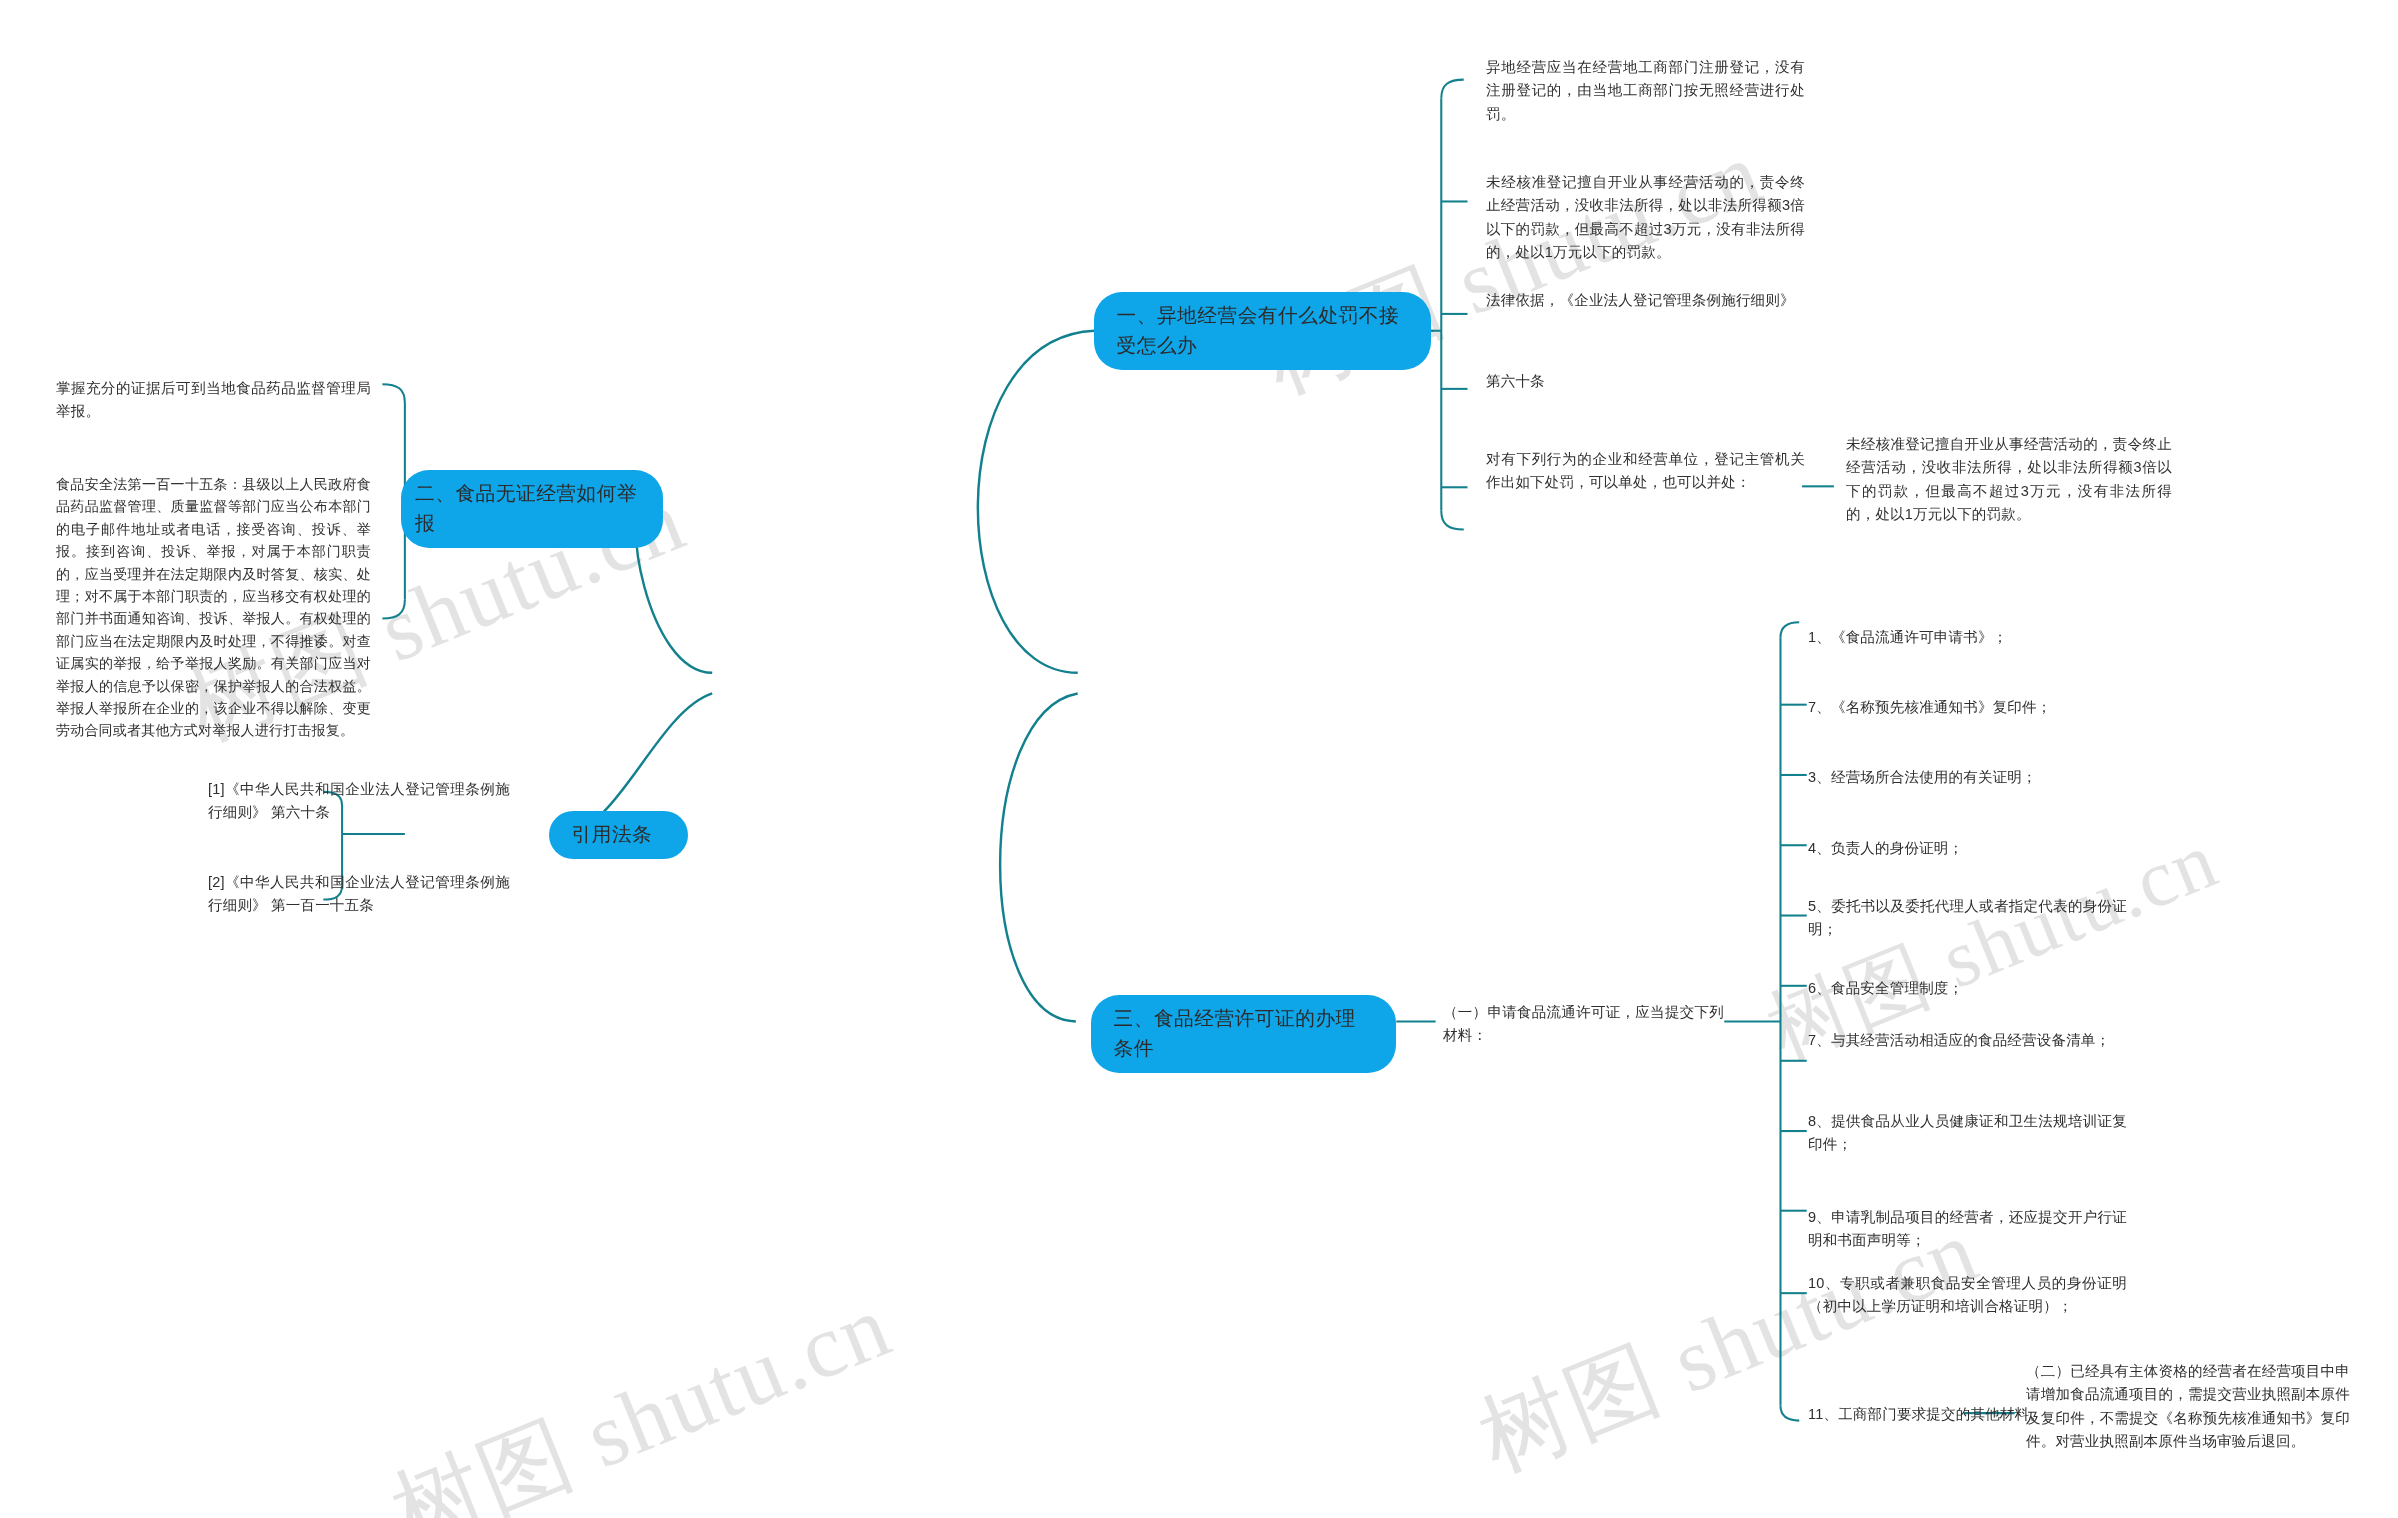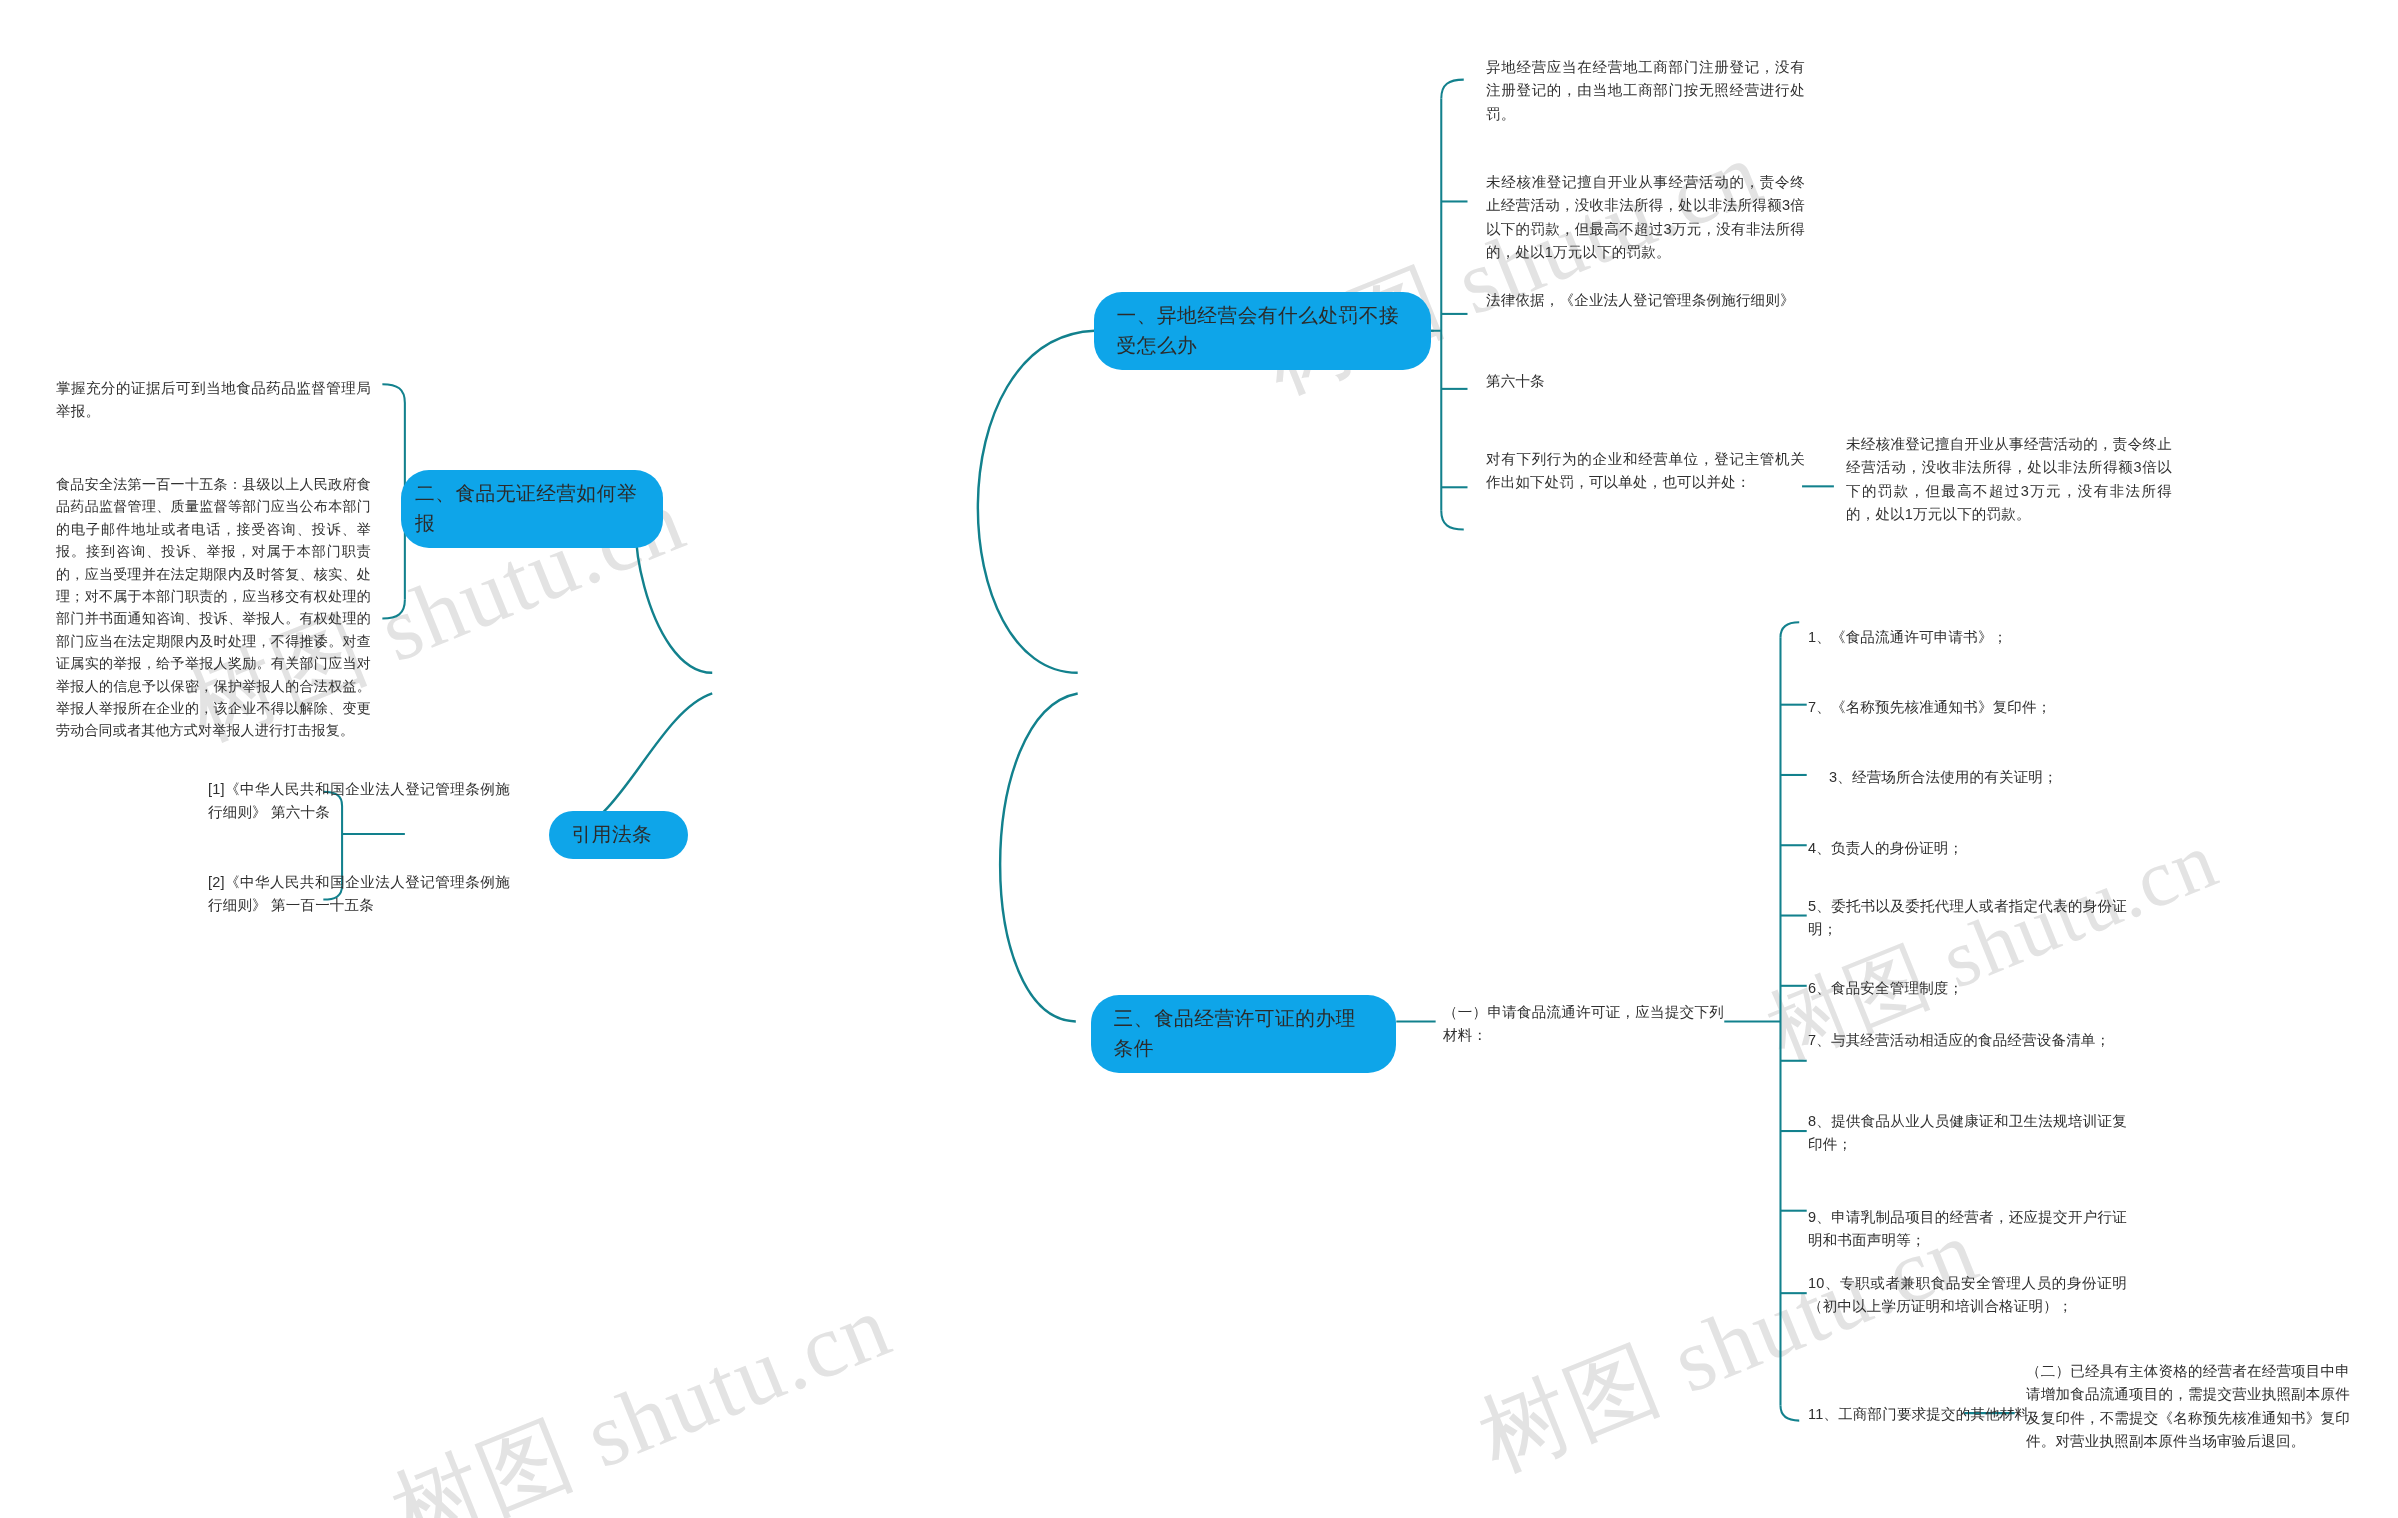--- a/index.html
+++ b/index.html
@@ -145,21 +145,21 @@
   <div class="node leaf small" style="left:56px;top:473px;width:315px;">食品安全法第一百一十五条：县级以上人民政府食品药品监督管理、质量监督等部门应当公布本部门的电子邮件地址或者电话，接受咨询、投诉、举报。接到咨询、投诉、举报，对属于本部门职责的，应当受理并在法定期限内及时答复、核实、处理；对不属于本部门职责的，应当移交有权处理的部门并书面通知咨询、投诉、举报人。有权处理的部门应当在法定期限内及时处理，不得推诿。对查证属实的举报，给予举报人奖励。有关部门应当对举报人的信息予以保密，保护举报人的合法权益。举报人举报所在企业的，该企业不得以解除、变更劳动合同或者其他方式对举报人进行打击报复。</div>
 
   <div class="node leaf" style="left:208px;top:778px;width:302px;">[1]《中华人民共和国企业法人登记管理条例施行细则》 第六十条</div>
 
   <div class="node leaf" style="left:208px;top:871px;width:302px;">[2]《中华人民共和国企业法人登记管理条例施行细则》 第一百一十五条</div>
 
   <div class="node leaf" style="left:1443px;top:1001px;width:281px;">（一）申请食品流通许可证，应当提交下列材料：</div>
 
   <div class="node leaf" style="left:1808px;top:626px;width:319px;">1、《食品流通许可申请书》；</div>
   <div class="node leaf" style="left:1808px;top:696px;width:319px;">7、《名称预先核准通知书》复印件；</div>
-  <div class="node leaf" style="left:1808px;top:766px;width:319px;margin-left:21px;">3、经营场所合法使用的有关证明；</div>
+  <div class="node leaf" style="left:1808px;top:766px;width:319px;">3、经营场所合法使用的有关证明；</div>
   <div class="node leaf" style="left:1808px;top:837px;width:319px;">4、负责人的身份证明；</div>
   <div class="node leaf" style="left:1808px;top:895px;width:319px;">5、委托书以及委托代理人或者指定代表的身份证明；</div>
   <div class="node leaf" style="left:1808px;top:977px;width:319px;">6、食品安全管理制度；</div>
   <div class="node leaf" style="left:1808px;top:1029px;width:319px;">7、与其经营活动相适应的食品经营设备清单；</div>
   <div class="node leaf" style="left:1808px;top:1110px;width:319px;">8、提供食品从业人员健康证和卫生法规培训证复印件；</div>
   <div class="node leaf" style="left:1808px;top:1192px;width:319px;margin-top:14px;">9、申请乳制品项目的经营者，还应提交开户行证明和书面声明等；</div>
   <div class="node leaf" style="left:1808px;top:1272px;width:319px;">10、专职或者兼职食品安全管理人员的身份证明（初中以上学历证明和培训合格证明）；</div>
   <div class="node leaf" style="left:1808px;top:1403px;width:319px;">11、工商部门要求提交的其他材料。</div>
 
   <div class="node leaf" style="left:2026px;top:1360px;width:324px;">（二）已经具有主体资格的经营者在经营项目中申请增加食品流通项目的，需提交营业执照副本原件及复印件，不需提交《名称预先核准通知书》复印件。对营业执照副本原件当场审验后退回。</div>

